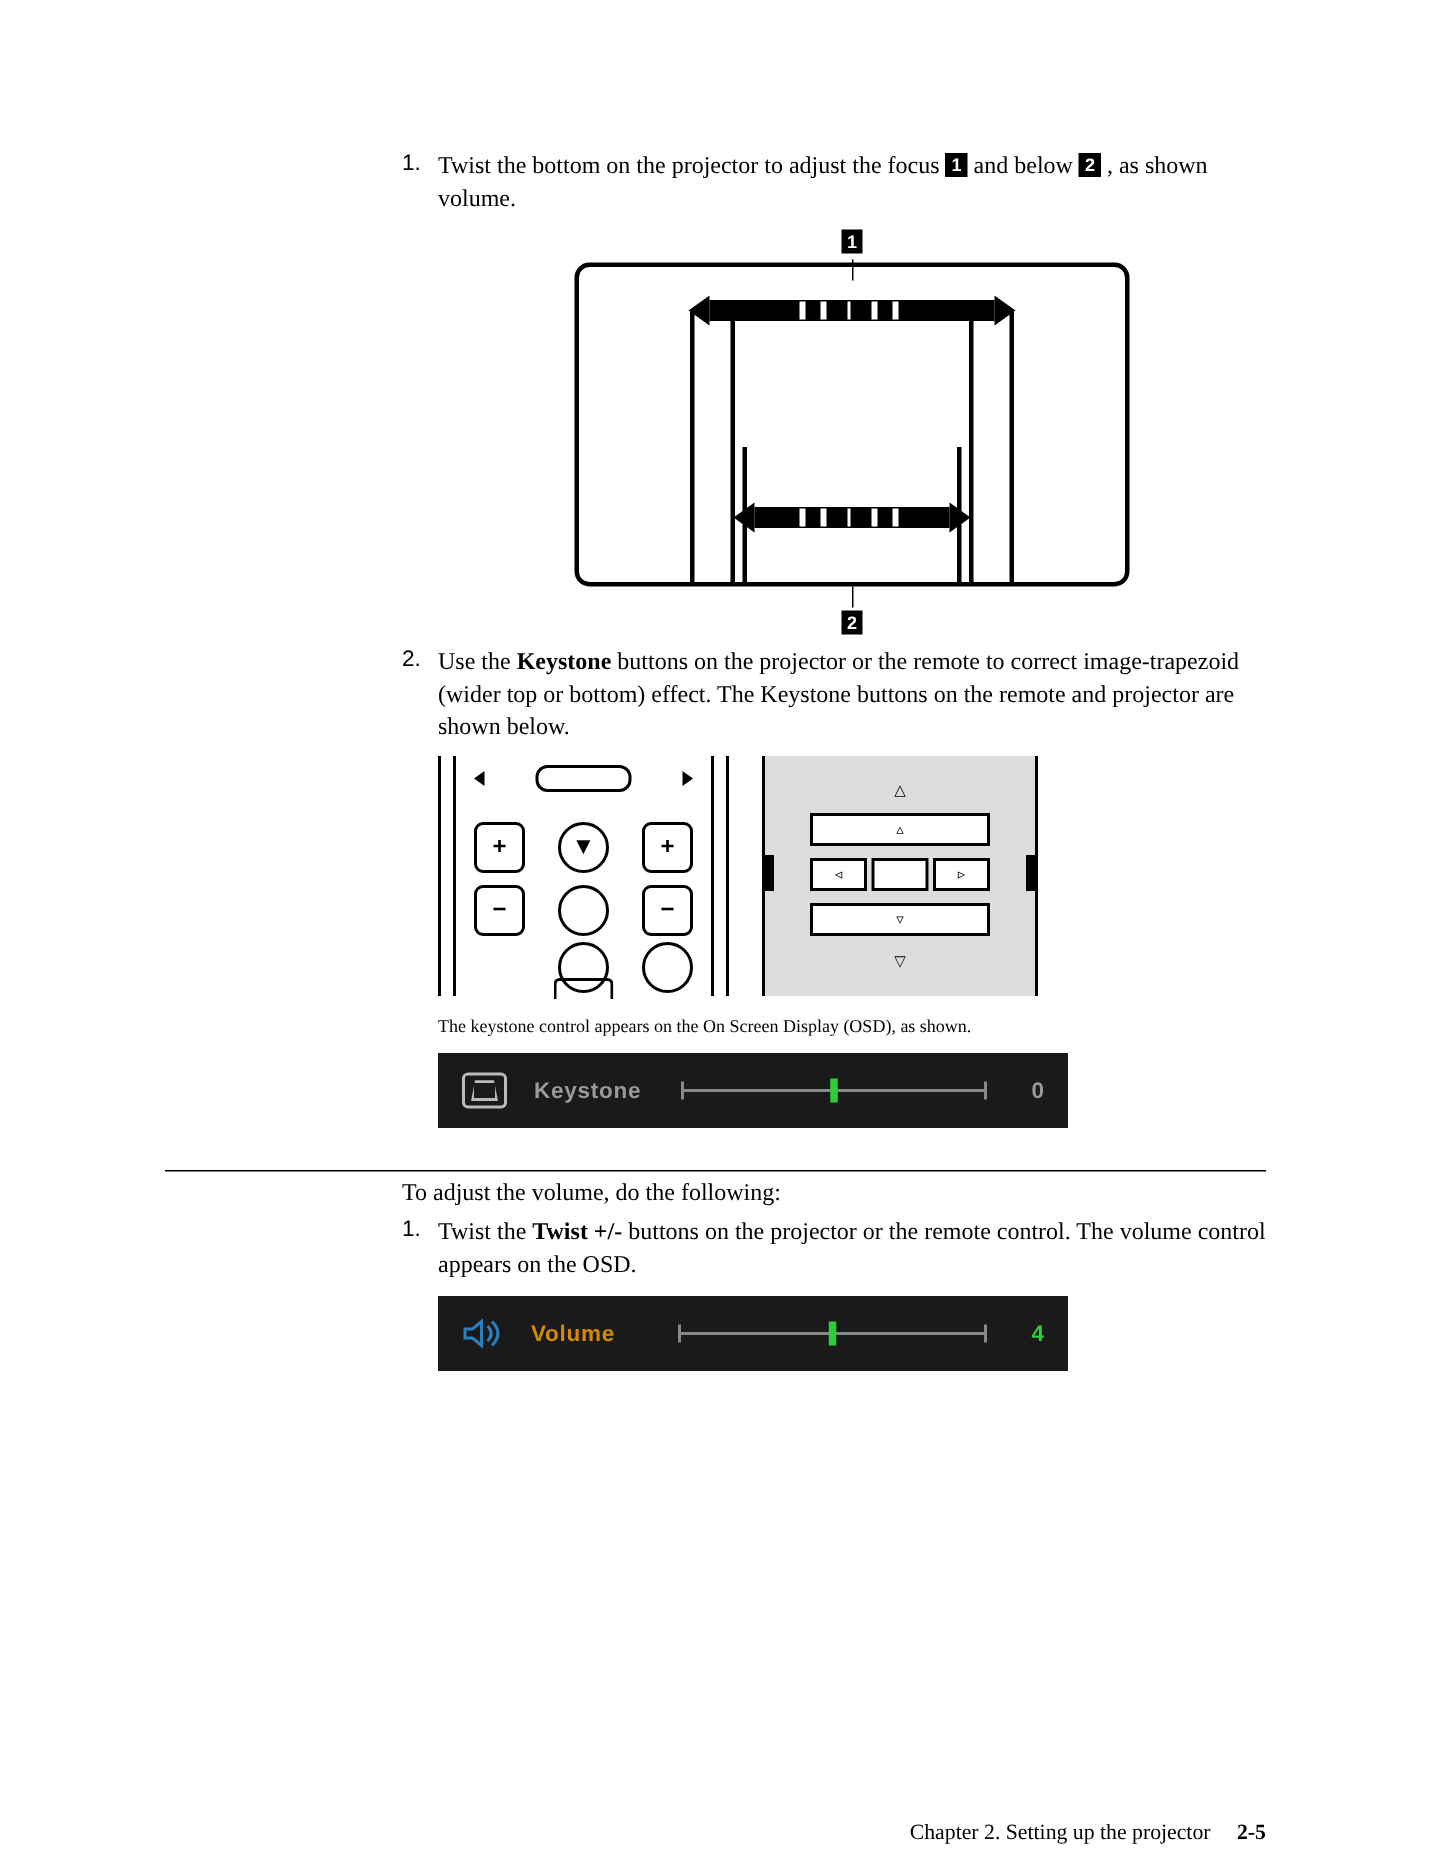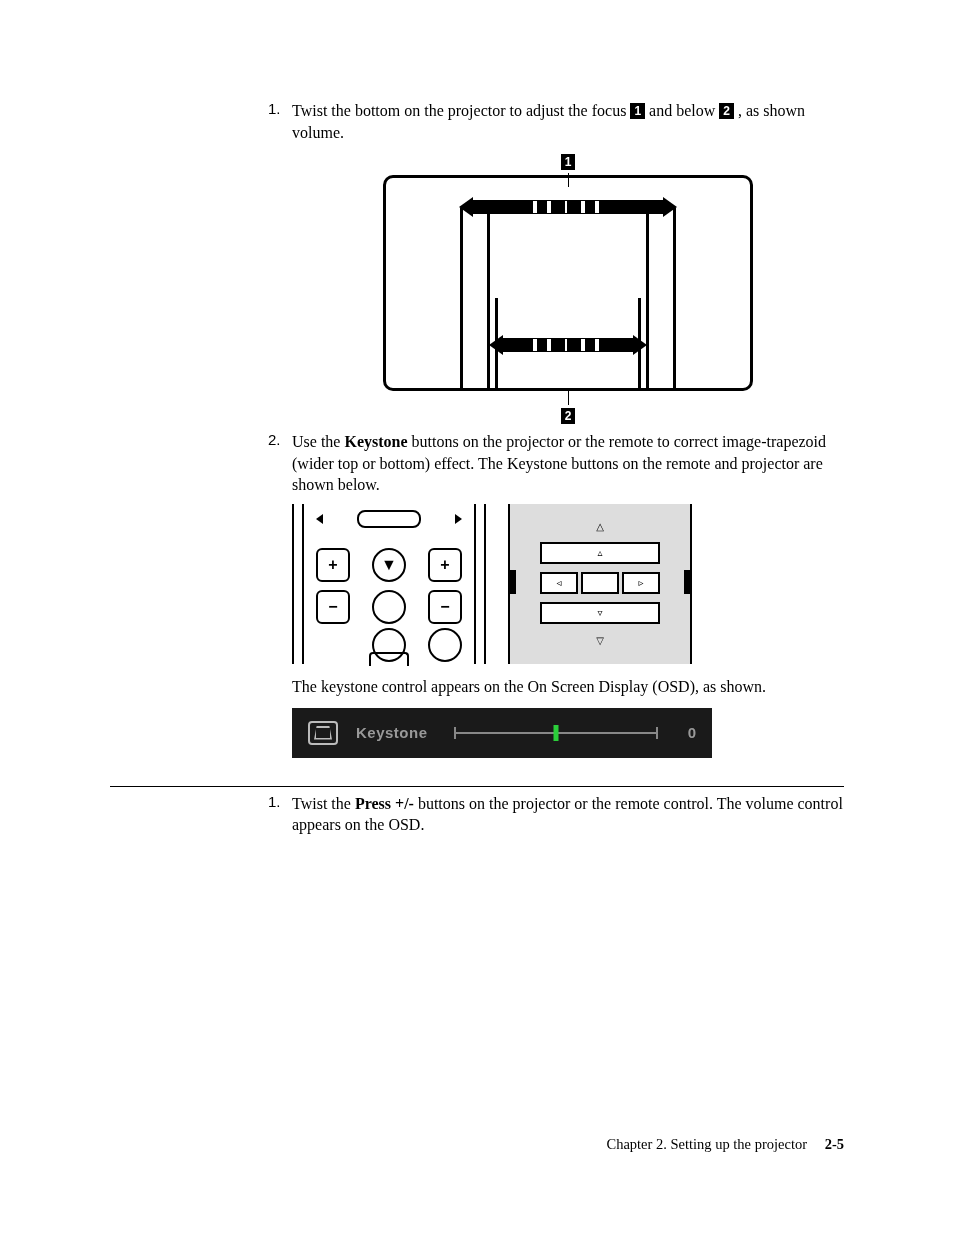--- a/index.html
+++ b/index.html
@@ -93,21 +93,21 @@
     top:0; width:70px; height:12px;
   }
   .arrowA .notches, .arrowB .notches { top:1px; }
   .notches span { position:absolute; top:0; bottom:0; width:4px; background:#fff;}
   .notches span:nth-child(1){left:0} .notches span:nth-child(2){left:14px}
   .notches span:nth-child(3){left:32px;width:2px}
   .notches span:nth-child(4){left:48px} .notches span:nth-child(5){left:62px}
 
   .para-ind {
     margin-left: 182px;
-    font-size: 16px;
+    font-size: 12px;
     line-height: 1.35;
     margin-top: 12px;
     margin-bottom: 10px;
   }
 
   .fig2 {
     display:flex; gap: 22px; align-items:flex-start;
   }
   .remote {
     width: 190px; height: 160px; position:relative;
@@ -330,29 +330,46 @@
       <span class="olabel">Keystone</span>
       <span class="track">
         <span class="thumb"></span>
       </span>
       <span class="oval">0</span>
     </div>
   </div>
 
   <hr class="section-rule">
 
+  <div class="intro-line">To adjust the volume, do the following:</div>
 
   <div class="step-row">
     <div class="step-num">1.</div>
     <div class="step-body">
       <span>Twist the </span>
-      <b>Press +/-</b>
+      <b>Twist +/-</b>
       <span> buttons on the projector or the remote control. The volume control appears on the OSD.</span>
     </div>
   </div>
 
+  <div class="fig-wrap" style="margin-top:10px">
+    <div class="osd vol">
+      <span class="oicon">
+        <svg viewBox="0 0 28 20" width="28" height="20">
+          <polygon points="2,7 7,7 13,2 13,18 7,13 2,13" fill="none" stroke="#2a7fbf" stroke-width="2"></polygon>
+          <path d="M17 5 Q22 10 17 15" fill="none" stroke="#2a7fbf" stroke-width="2"></path>
+          <path d="M20 2 Q28 10 20 18" fill="none" stroke="#2a7fbf" stroke-width="2"></path>
+        </svg>
+      </span>
+      <span class="olabel">Volume</span>
+      <span class="track">
+        <span class="thumb"></span>
+      </span>
+      <span class="oval">4</span>
+    </div>
+  </div>
 
   <div class="footer">
     <span>Chapter 2. Setting up the projector</span>
     <span class="pg">2-5</span>
   </div>
 
 </div>
 
 </body></html>

